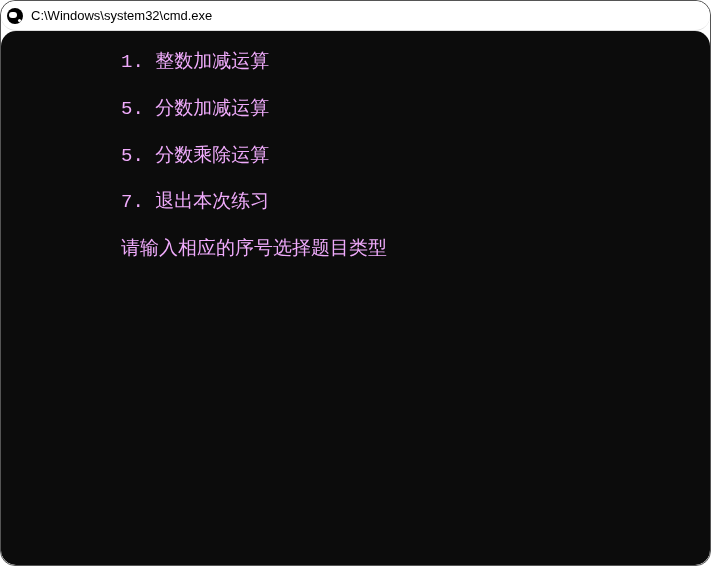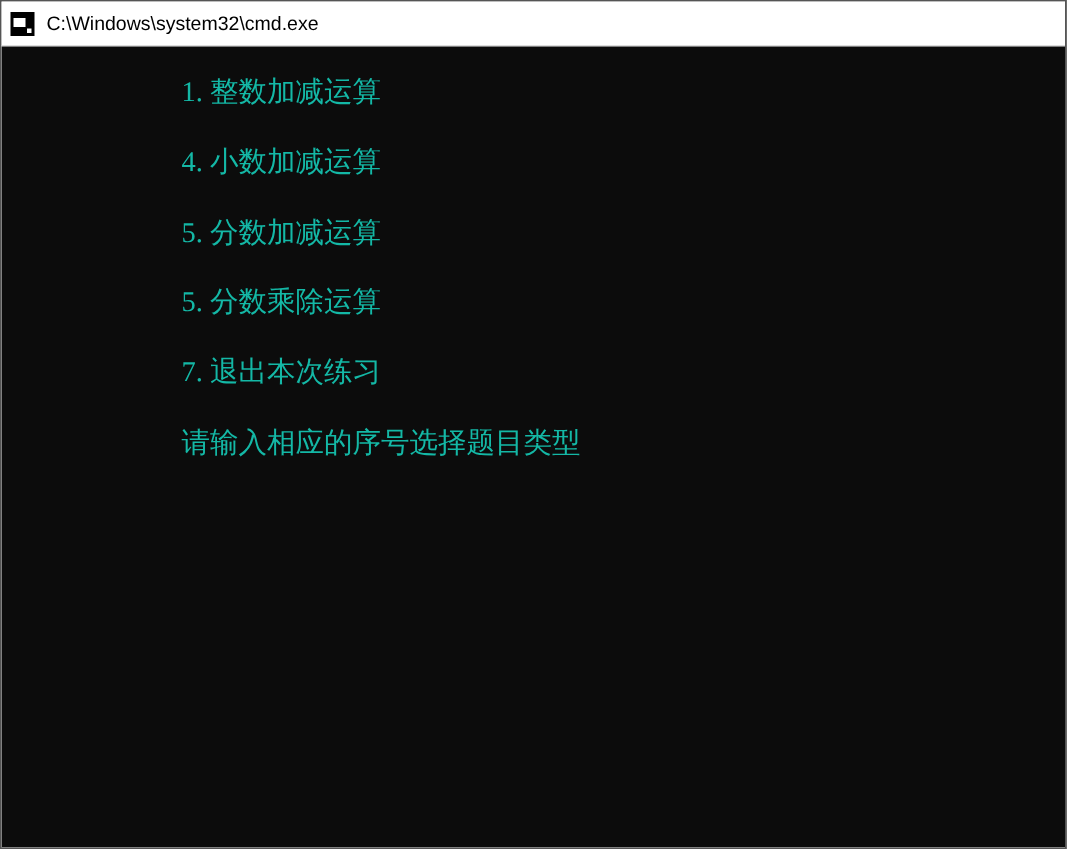--- a/index.html
+++ b/index.html
@@ -1,15 +1,15 @@
 <!DOCTYPE html>
 <html><head>
   <meta charset="utf-8">
   <style>
-    * { margin: 0; padding: 0; box-sizing: border-box; }
+    * { margin: 0; padding: 0; box-sizing: border-box; border-radius: 15px; }
     body {
       width: 711px;
       height: 566px;
       background: #ffffff;
       font-family: "Segoe UI", "Microsoft YaHei", sans-serif;
       overflow: hidden;
       border: 1px solid #555;
     }
     .titlebar {
       height: 30px;
@@ -47,23 +47,23 @@
     }
     .titlebar-text {
       font-size: 13px;
       color: #000;
       white-space: nowrap;
     }
     .terminal {
       width: 100%;
       height: calc(100% - 30px);
       background: #0c0c0c;
-      color: #14b8a6;
+      color: #f0abfc;
       padding: 20px 0 0 120px;
-      font-family: Liberation Serif, serif;
+      font-family: Liberation Mono, monospace;
       font-size: 19px;
       line-height: 1.2;
       overflow: hidden;
     }
     .terminal-line {
       margin-bottom: 24px;
       white-space: pre;
     }
     .terminal-prompt {
       margin-bottom: 8px;
@@ -76,18 +76,17 @@
 <div class="titlebar">
   <div class="titlebar-icon">
     <div class="titlebar-icon-inner"></div>
     <div class="titlebar-icon-dot"></div>
   </div>
   <span class="titlebar-text">C:\Windows\system32\cmd.exe</span>
 </div>
 
 <div class="terminal">
   <div class="terminal-line">1. 整数加减运算</div>
-  <div class="terminal-line">4. 小数加减运算</div>
   <div class="terminal-line">5. 分数加减运算</div>
   <div class="terminal-line">5. 分数乘除运算</div>
   <div class="terminal-line">7. 退出本次练习</div>
   <div class="terminal-prompt">请输入相应的序号选择题目类型</div>
 </div>
 
 </body></html>

